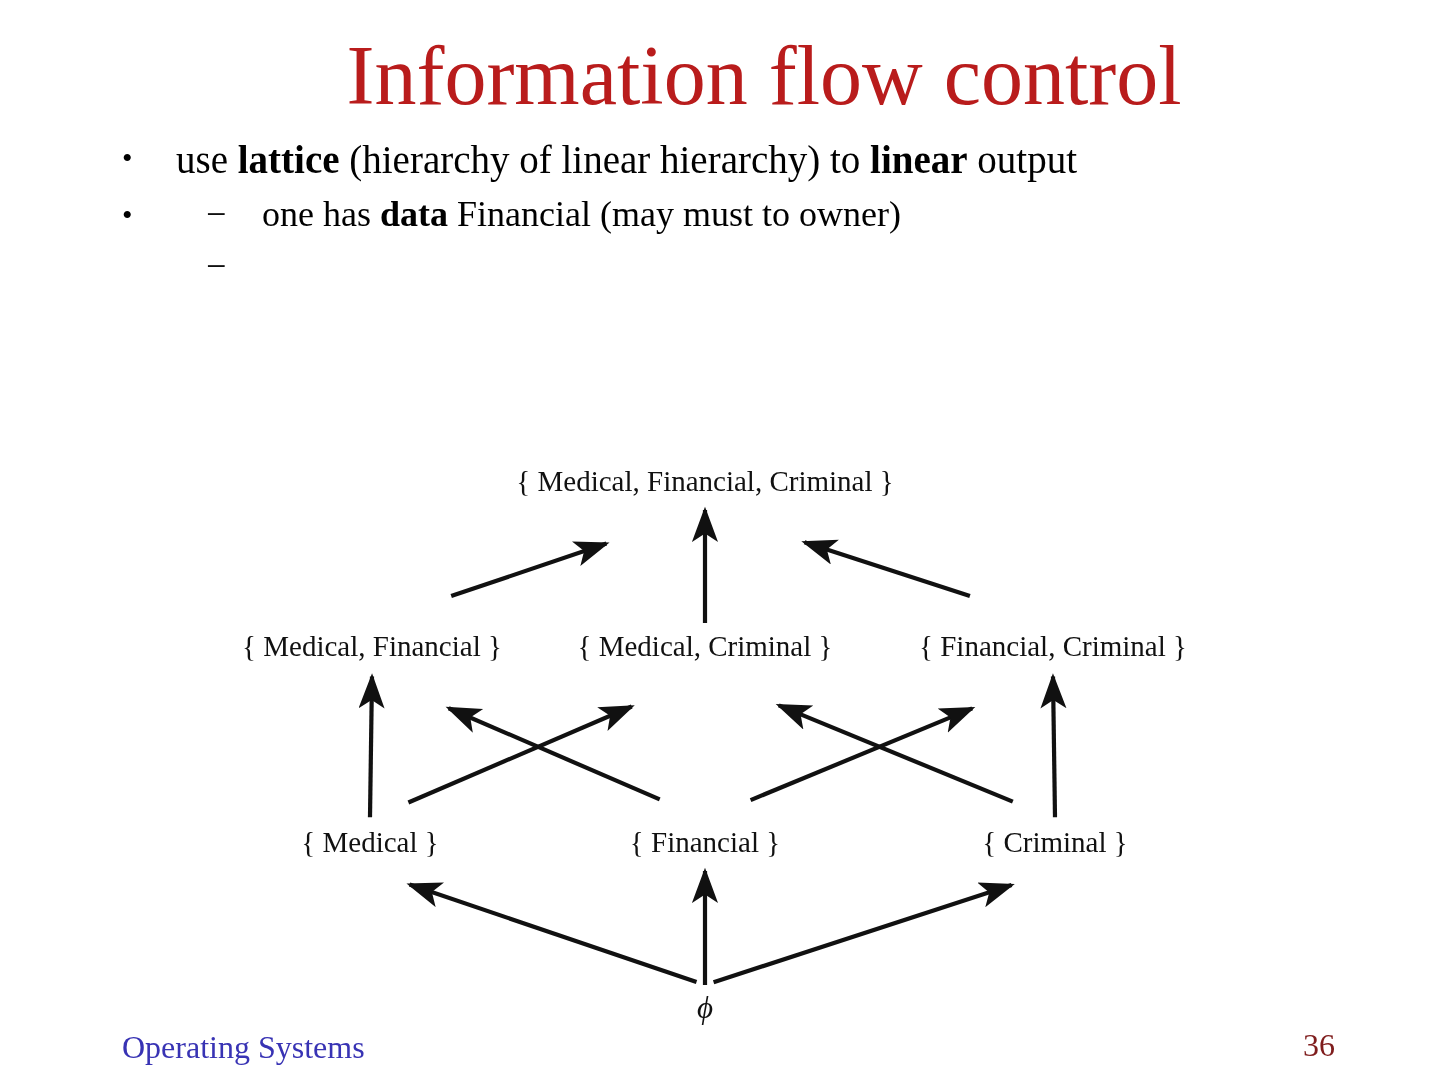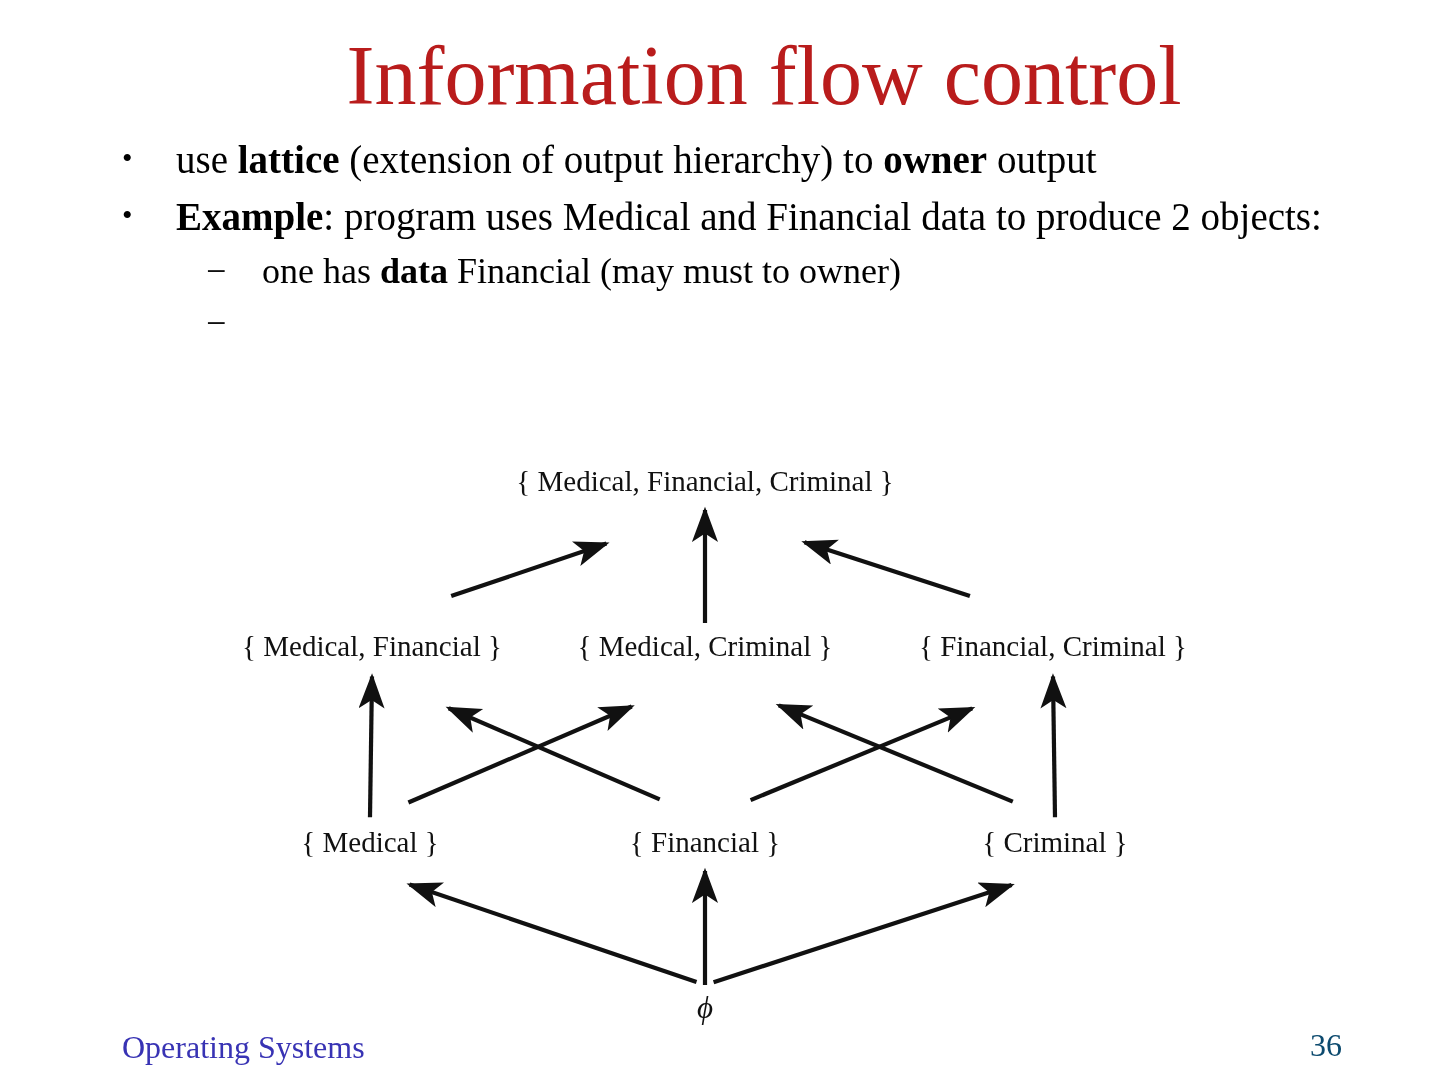--- a/index.html
+++ b/index.html
@@ -105,42 +105,41 @@
   .footer-left {
     position: absolute;
     left: 122px;
     top: 1029px;
     font-size: 32px;
     color: #3833b4;
     white-space: nowrap;
   }
   .footer-right {
     position: absolute;
-    right: 98px;
+    right: 105px;
     top: 1027px;
     font-size: 32px;
-    color: #0c4a6e;
+    color: #7f1d1d;
     white-space: nowrap;
   }
 </style>
 </head>
 <body>
 
 <div class="slide-title">Information flow control</div>
 
 <div class="body-list">
 
   <div class="bullet-row">
     <span class="marker dot">•</span>
-    <span class="line"><span>use </span><b>lattice</b><span> (extension of output hierarchy) to </span><b>owner</b><span> output</span></span>
+    <span class="line"><span>use </span><b>lattice</b><span> (hierarchy of linear hierarchy) to </span><b>linear</b><span> output</span></span>
   </div>
 
   <div class="bullet-row">
     <span class="marker dot">•</span>
-    <span class="line"><b>Example</b><span>: program uses Medical and Financial data to produce 2 objects:</span></span>
   </div>
 
   <div class="sub-row">
     <span class="marker">−</span>
     <span class="line"><span>one has </span><b>data</b><span> Financial (may must to owner)</span></span>
   </div>
 
   <div class="sub-row">
     <span class="marker">−</span>
   </div>

